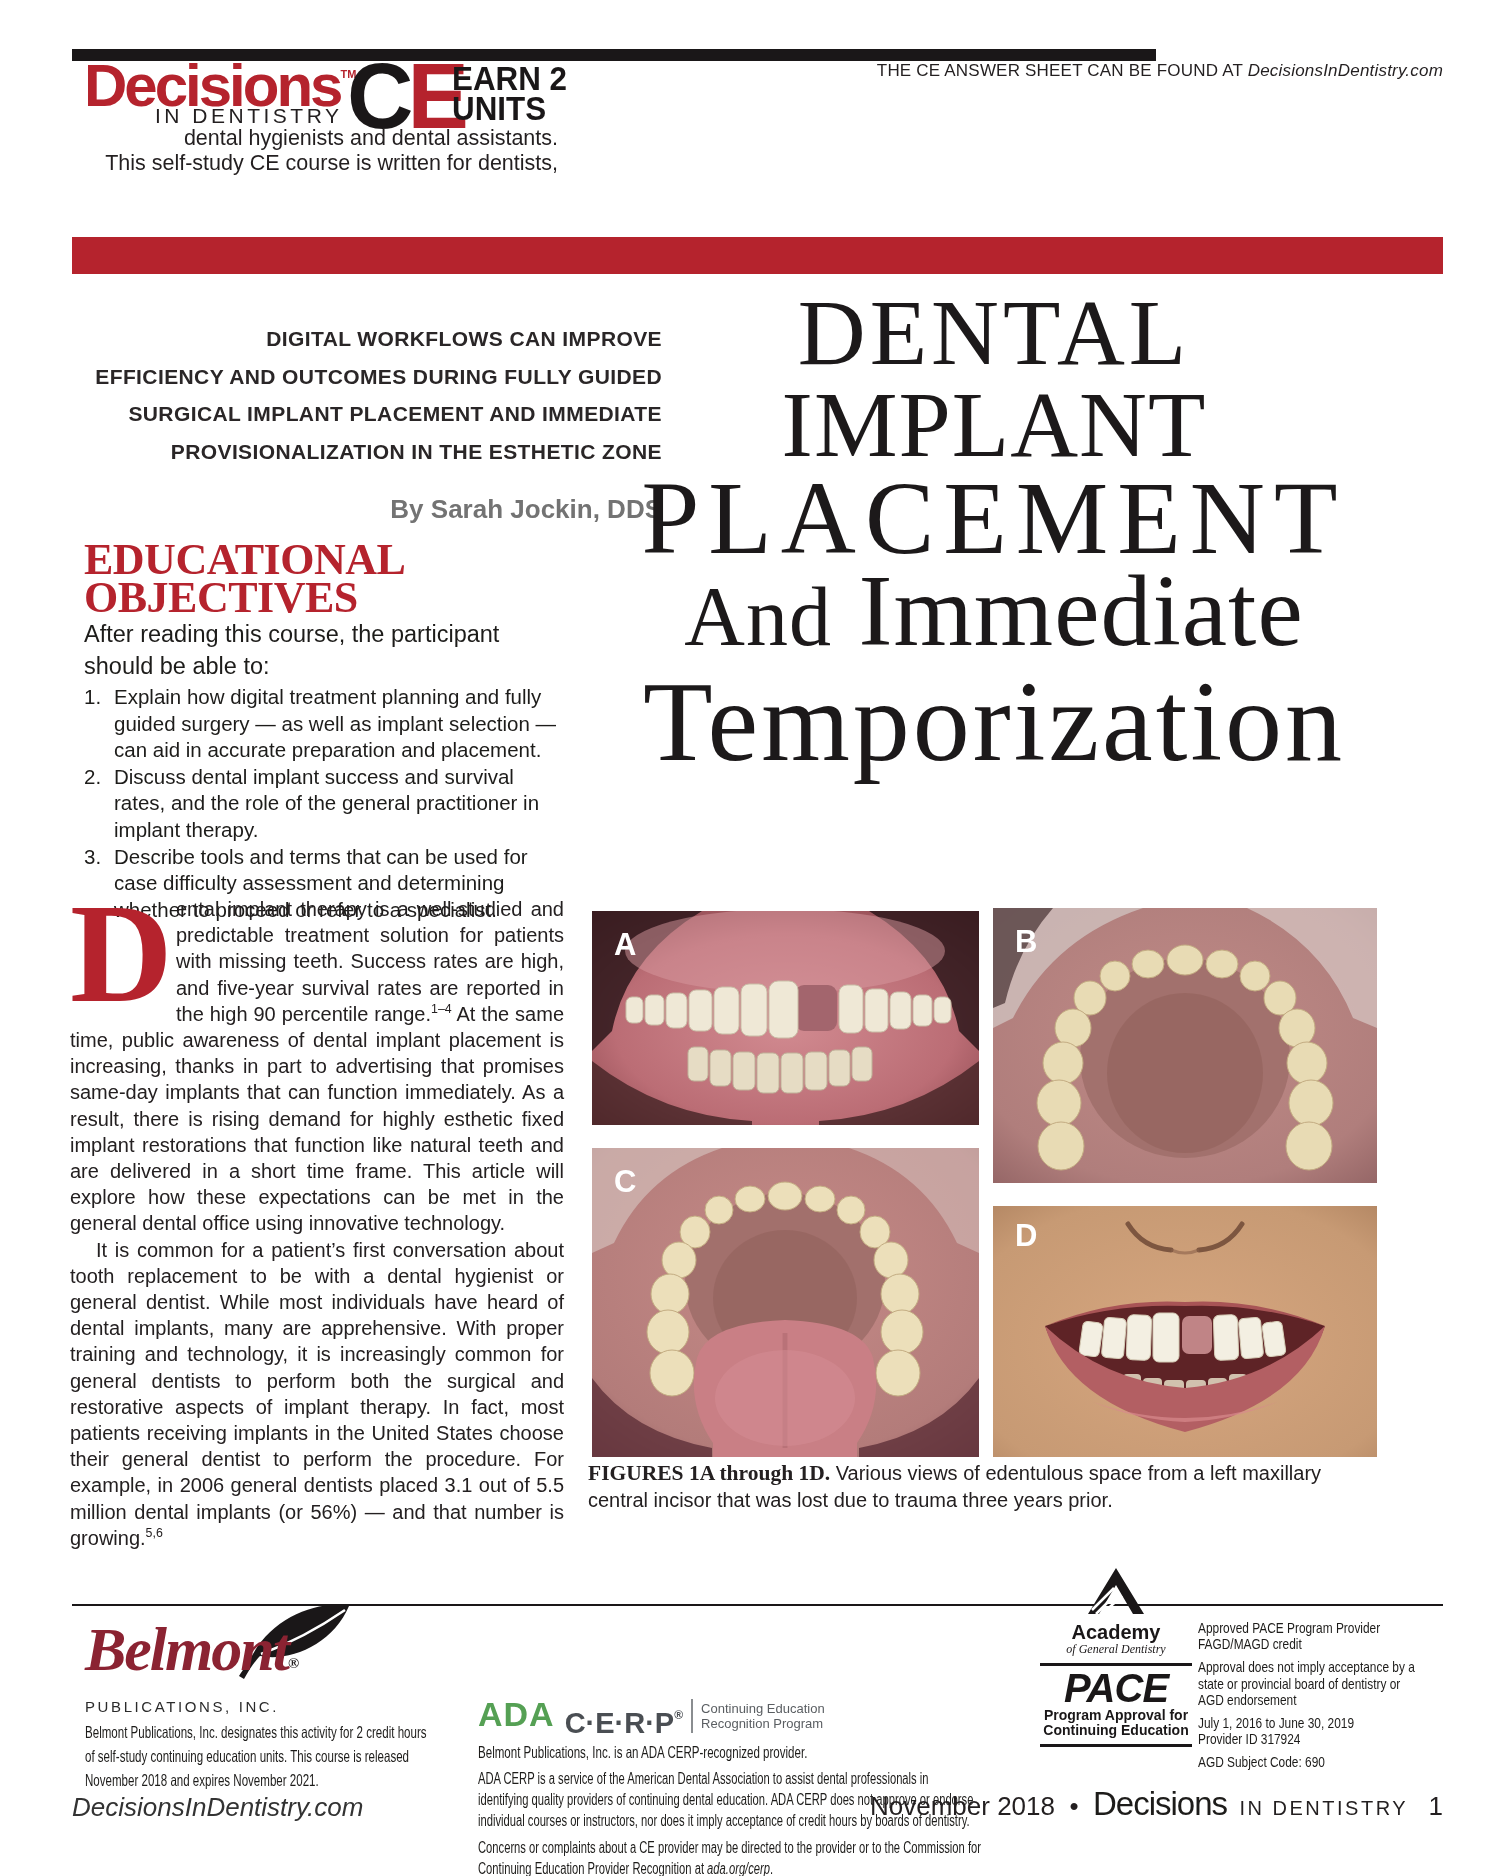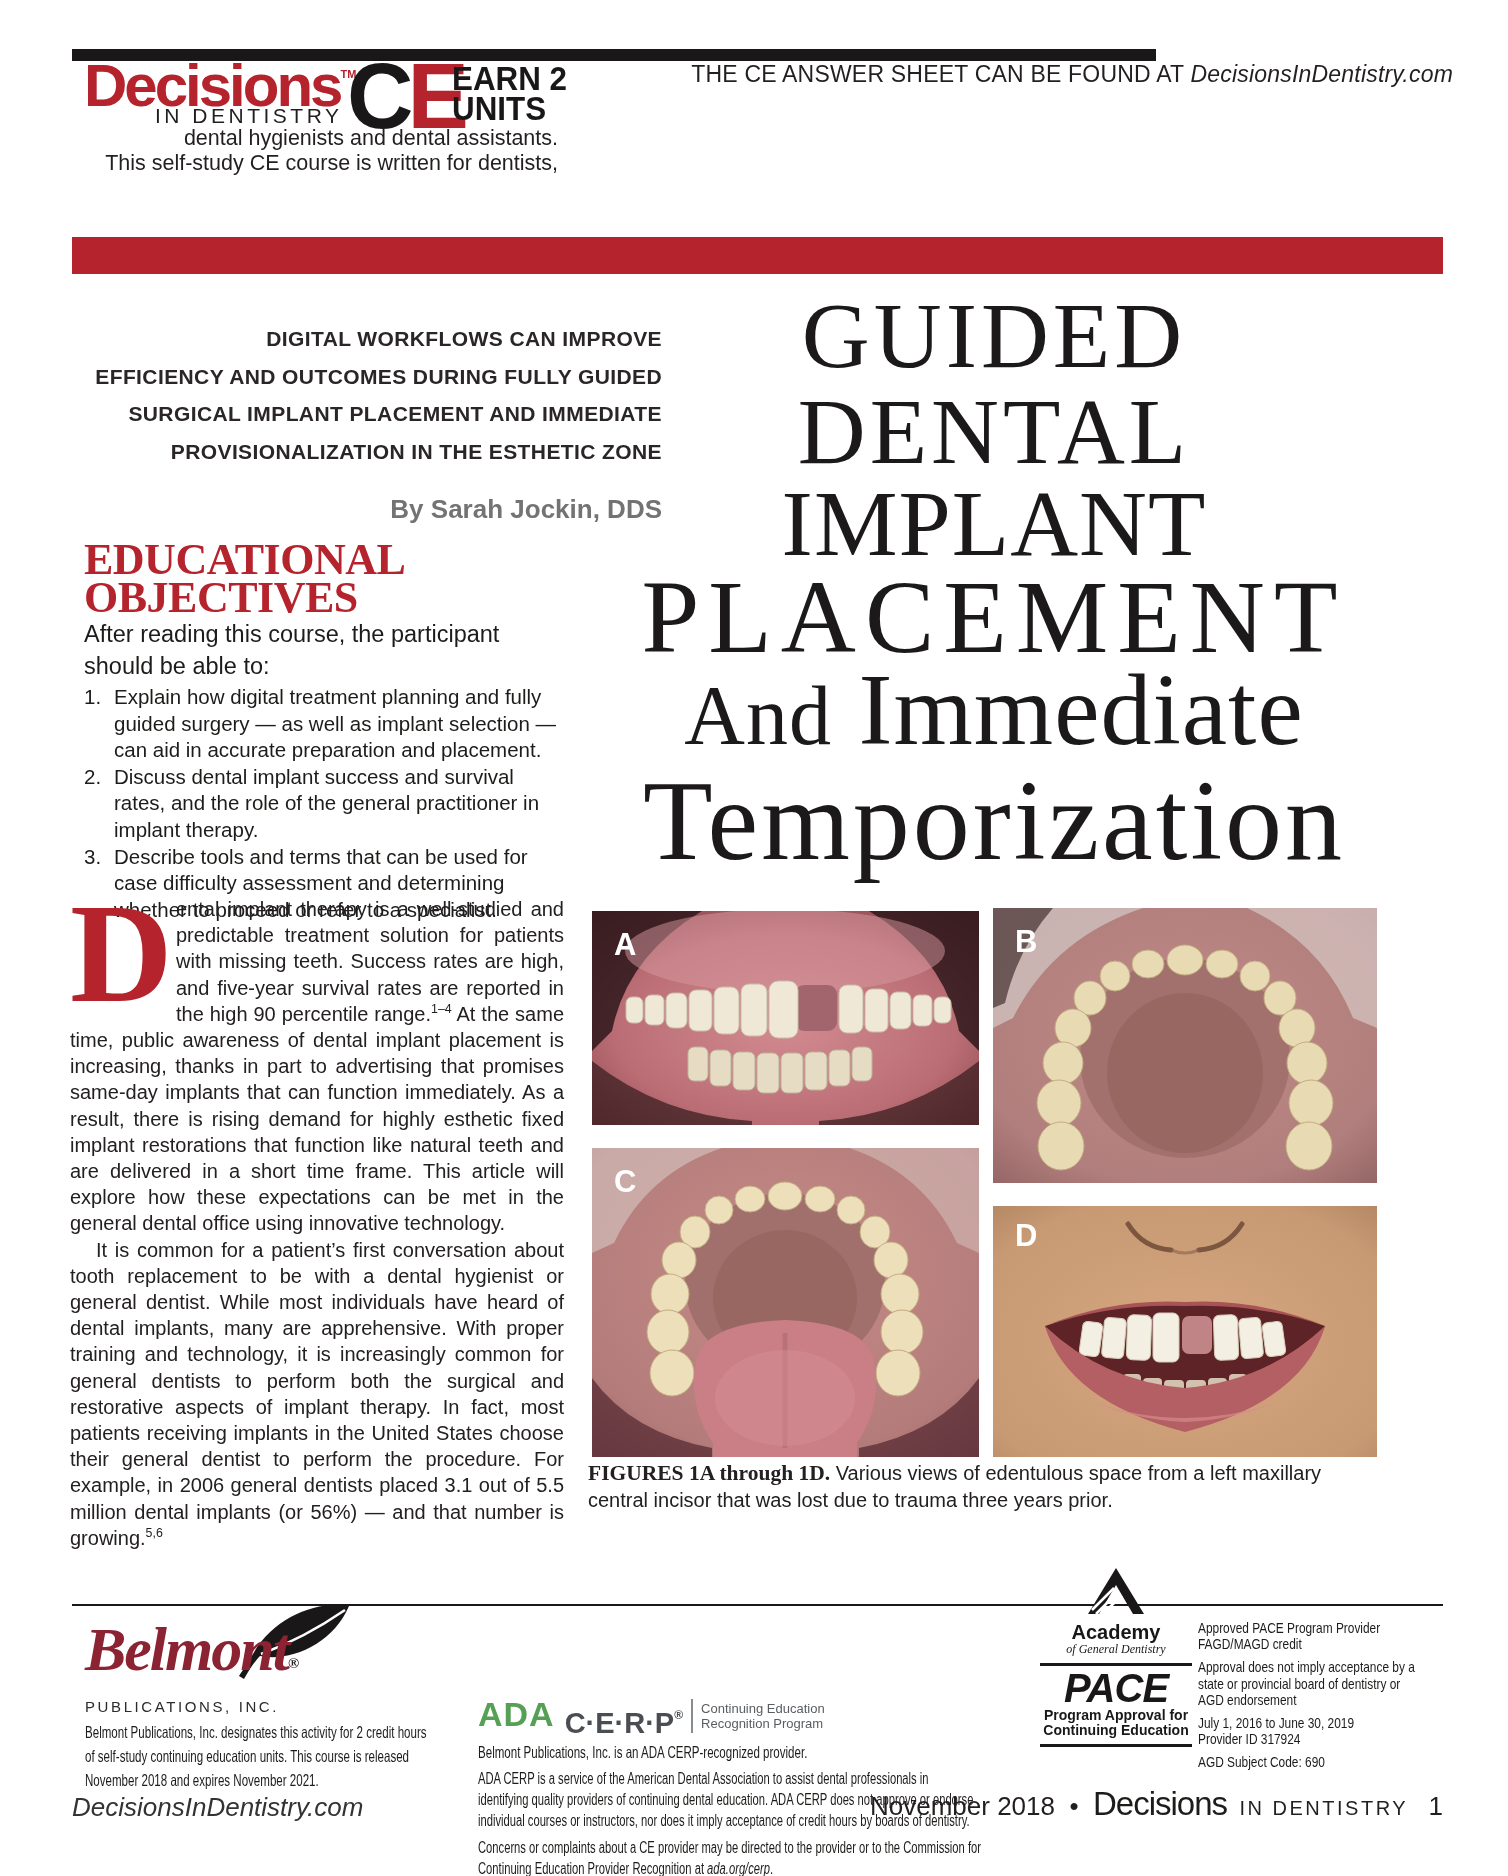--- a/index.html
+++ b/index.html
@@ -1,20 +1,20 @@
 <!DOCTYPE html>
 <html><head>
 <meta charset="utf-8">
 <style>
   html,body{margin:0;padding:0;background:#888;}
   #page{position:relative;width:1508px;height:1876px;background:#ffffff;margin:0 auto;
         font-family:"Liberation Sans",sans-serif;color:#231f20;overflow:hidden;}
   
   .topbar{position:absolute;left:72px;top:49px;width:1084px;height:12px;background:#1a1718;}
-  .hdr-right{position:absolute;right:55px;top:61px;font-size:23px;letter-spacing:.2px;color:#231f20;white-space:nowrap;}
+  .hdr-right{position:absolute;right:65px;top:61px;font-size:17px;letter-spacing:.2px;color:#231f20;white-space:nowrap;}
   .hdr-right .site{font-style:italic;}
   .brand{position:absolute;left:84px;top:56px;font-size:60px;font-weight:bold;letter-spacing:-3px;color:#b5232d;line-height:1;}
   .brand .tm{font-size:11px;vertical-align:28px;letter-spacing:0;color:#b5232d;}
   .brand-sub{position:absolute;left:155px;top:104px;font-size:21px;letter-spacing:3.5px;color:#231f20;font-weight:500;}
   .ce{position:absolute;left:347px;top:50px;font-size:92px;font-weight:800;letter-spacing:-6px;line-height:1;font-stretch:condensed;}
   .ce .c{color:#1a1718;} .ce .e{color:#b5232d;}
   .earn{position:absolute;left:452px;top:64px;font-weight:800;font-size:33px;line-height:30px;color:#1a1718;
         transform:scaleX(.95);transform-origin:left top;white-space:nowrap;}
   .tagline{position:absolute;left:85px;top:126px;width:473px;text-align:right;font-size:21.5px;line-height:25px;color:#231f20;}
   .banner{position:absolute;left:72px;top:237px;width:1371px;height:37px;background:#b5232d;}
@@ -134,21 +134,20 @@
     <div>OBJECTIVES</div>
   </div>
   <div class="obj-intro">After reading this course, the participant should be able to:</div>
   <div class="obj-list">
     <div class="obj-item"><span class="num">1.</span><span>Explain how digital treatment planning and fully guided surgery — as well as implant selection — can aid in accurate preparation and placement.</span></div>
     <div class="obj-item"><span class="num">2.</span><span>Discuss dental implant success and survival rates, and the role of the general practitioner in implant therapy.</span></div>
     <div class="obj-item"><span class="num">3.</span><span>Describe tools and terms that can be used for case difficulty assessment and determining whether to proceed or refer to a specialist.</span></div>
   </div>
 
   <div class="title">
-    <div class="t1">GUIDED</div>
     <div class="t2">DENTAL</div>
     <div class="t3">IMPLANT</div>
     <div class="t4">PLACEMENT</div>
     <div class="t5"><span class="and">And</span><span> Immediate</span></div>
     <div class="t6">Temporization</div>
   </div>
 
   <div class="article">
     <p><span class="dropcap">D</span><span>ental implant therapy is a well-studied and predictable treatment solution for patients with missing teeth. Success rates are high, and five-year survival rates are reported in the high 90 percentile range.</span><sup>1–4</sup><span> At the same time, public awareness of dental implant placement is increasing, thanks in part to advertising that promises same-day implants that can function immediately. As a result, there is rising demand for highly esthetic fixed implant restorations that function like natural teeth and are delivered in a short time frame. This article will explore how these expectations can be met in the general dental office using innovative technology.</span></p>
     <p class="p2"><span>It is common for a patient’s first conversation about tooth replacement to be with a dental hygienist or general dentist. While most individuals have heard of dental implants, many are apprehensive. With proper training and technology, it is increasingly common for general dentists to perform both the surgical and restorative aspects of implant therapy. In fact, most patients receiving implants in the United States choose their general dentist to perform the procedure. For example, in 2006 general dentists placed 3.1 out of 5.5 million dental implants (or 56%) — and that number is growing.</span><sup>5,6</sup></p>

